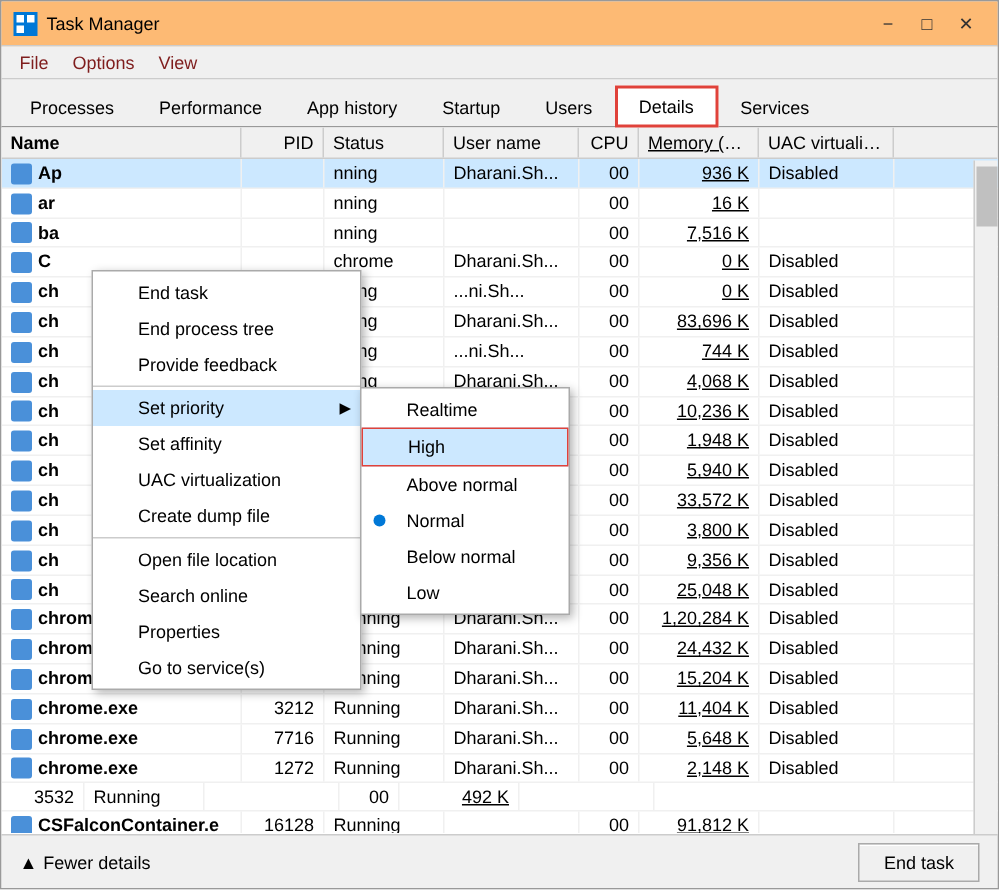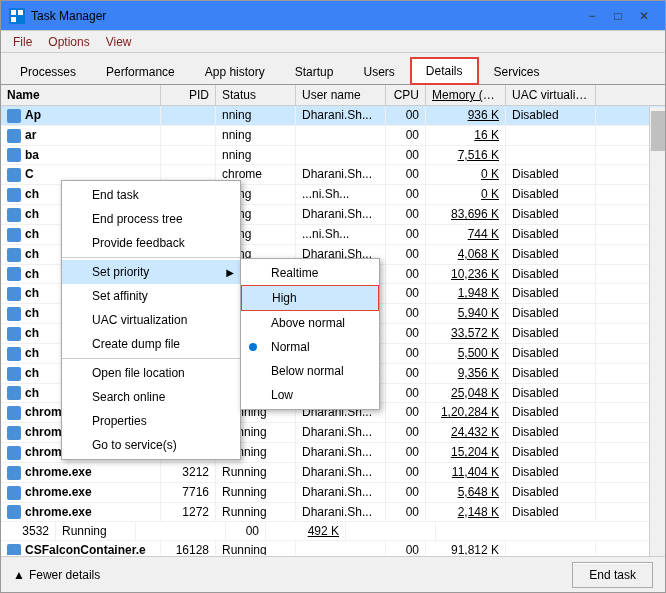--- a/index.html
+++ b/index.html
@@ -16,21 +16,21 @@
     .window {
       width: 666px;
       height: 593px;
       background: #f0f0f0;
       border: 1px solid #999;
       display: flex;
       flex-direction: column;
     }
 
     .title-bar {
-      background: #3b82f6;
+      background: #fdba74;
       height: 30px;
       display: flex;
       align-items: center;
       padding: 0 8px;
       border-bottom: 1px solid #ccc;
       user-select: none;
     }
 
     .title-bar-icon {
       width: 16px;
@@ -461,21 +461,21 @@
           <div class="td col-cpu">00</div>
           <div class="td col-mem">33,572 K</div>
           <div class="td col-uac">Disabled</div>
         </div>
         <div class="tr">
           <div class="td col-name"><span class="process-icon"></span>ch</div>
           <div class="td col-pid"></div>
           <div class="td col-status">nning</div>
           <div class="td col-user">Dharani.Sh...</div>
           <div class="td col-cpu">00</div>
-          <div class="td col-mem">5,500 K</div>
+          <div class="td col-mem">3,800 K</div>
           <div class="td col-uac">Disabled</div>
         </div>
         <div class="tr">
           <div class="td col-name"><span class="process-icon"></span>ch</div>
           <div class="td col-pid"></div>
           <div class="td col-status">nning</div>
           <div class="td col-user">Dharani.Sh...</div>
           <div class="td col-cpu">00</div>
           <div class="td col-mem">9,356 K</div>
           <div class="td col-uac">Disabled</div>

